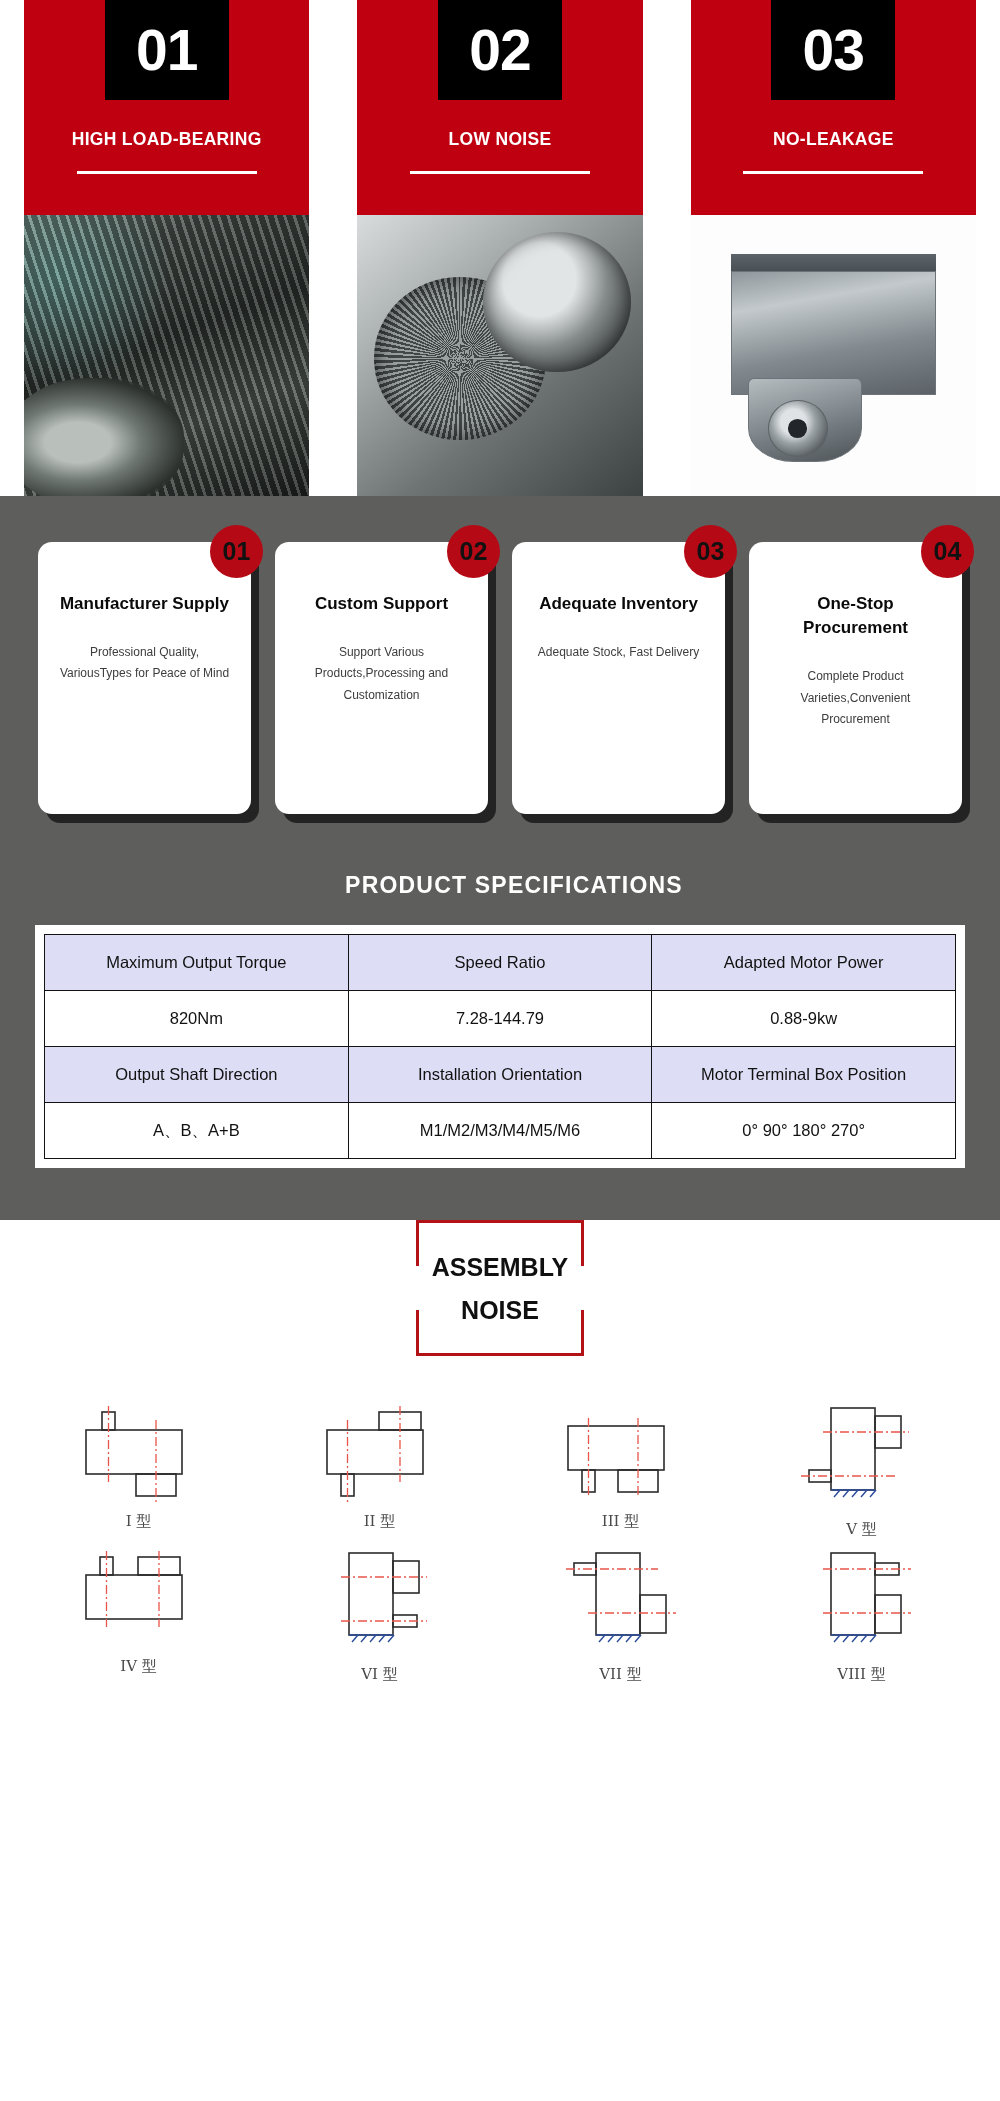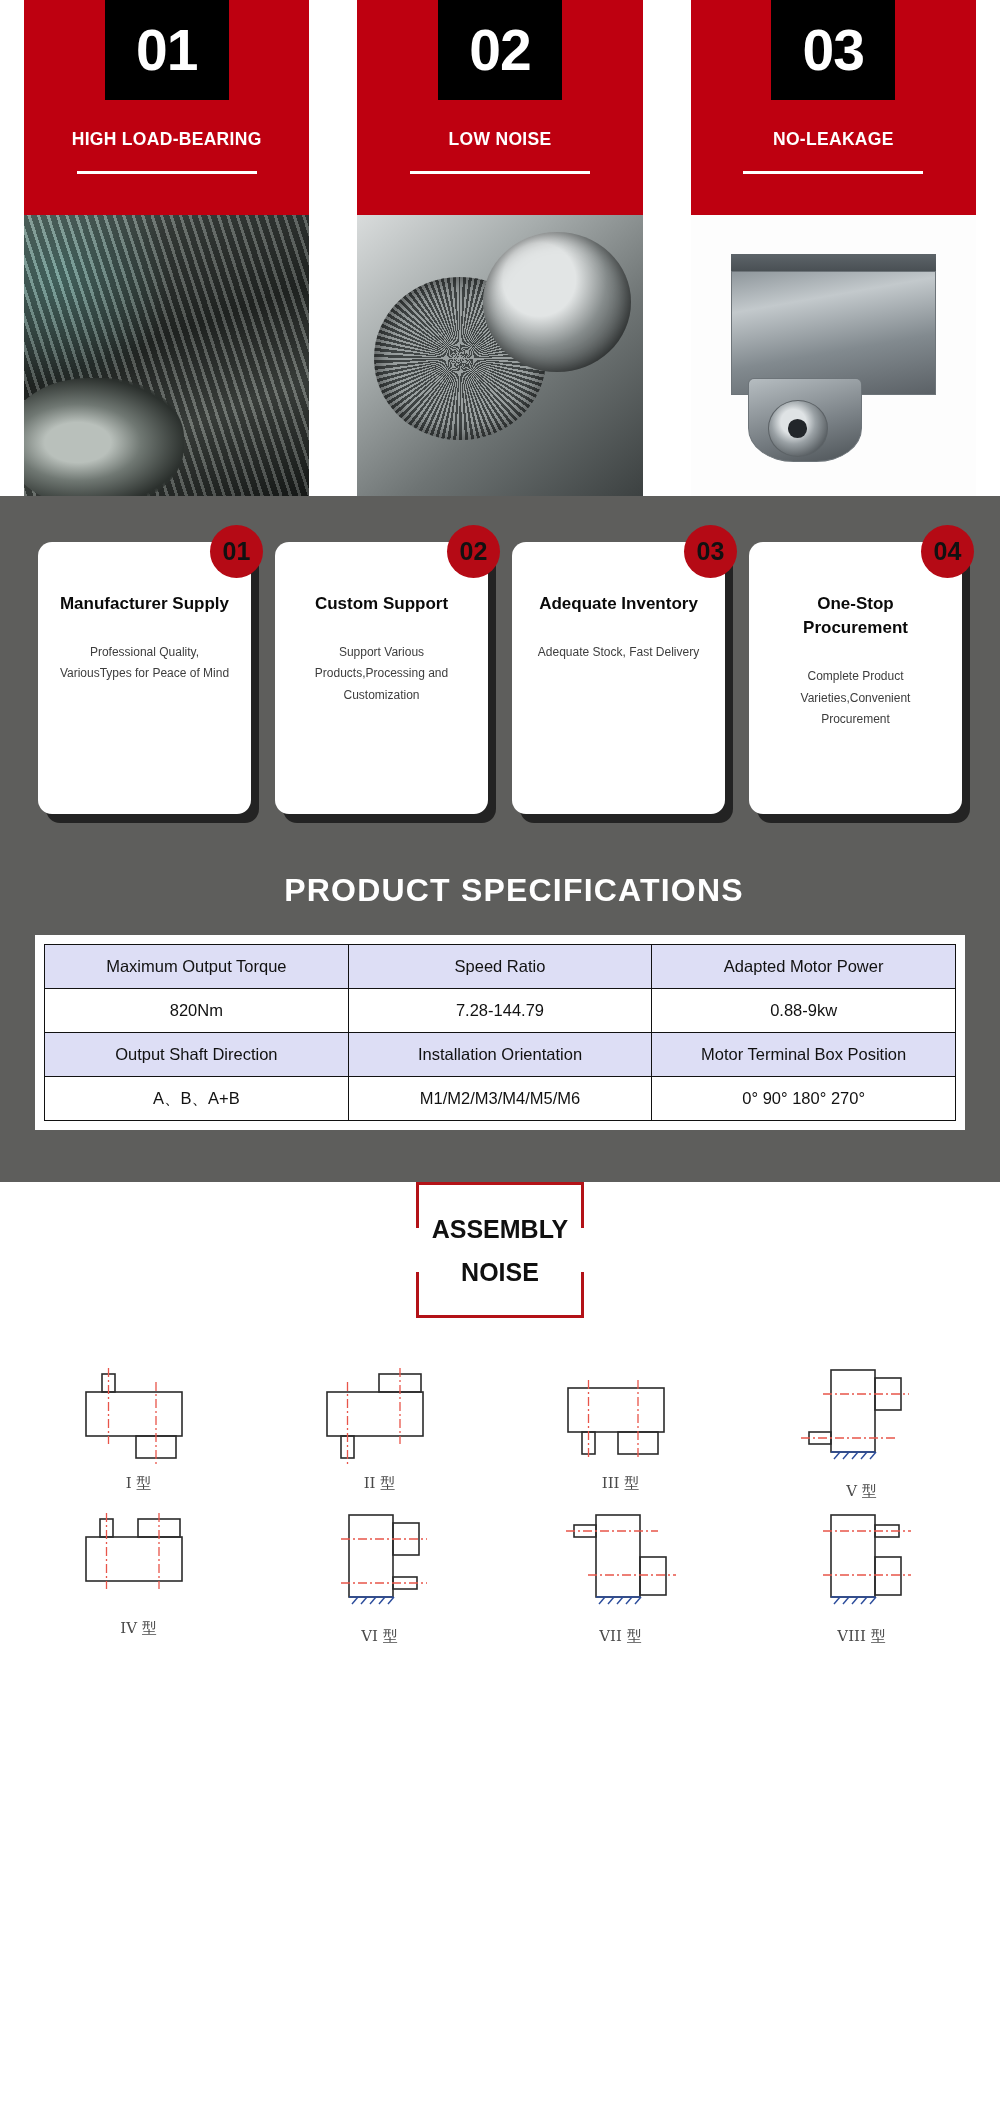--- a/index.html
+++ b/index.html
@@ -177,21 +177,21 @@
   .card-desc {
     font-size: 12px;
     color: #3d3d3d;
     line-height: 1.78;
     font-weight: 400;
   }
 
   .spec-heading {
     text-align: center;
     color: #ffffff;
-    font-size: 32px;
+    font-size: 23px;
     font-weight: 700;
     letter-spacing: 1.2px;
     margin-top: 58px;
     margin-bottom: 26px;
     padding-left: 28px;
   }
   .table-frame {
     background:#ffffff;
     margin: 0 35px;
     padding: 9px;
@@ -199,21 +199,21 @@
   table.spec {
     width: 100%;
     border-collapse: collapse;
     table-layout: fixed;
   }
   table.spec td {
     border: 1.6px solid #121212;
     text-align: center;
     font-size: 16.5px;
     color: #111111;
-    height: 44px;
+    height: 56px;
     line-height: 1.25;
     padding: 3px 4px;
   }
   table.spec td.hdr { background: #DDDEF5; }
 
   
   .assembly-section {
     background:#ffffff;
     width:1000px;
     padding-bottom: 40px;

